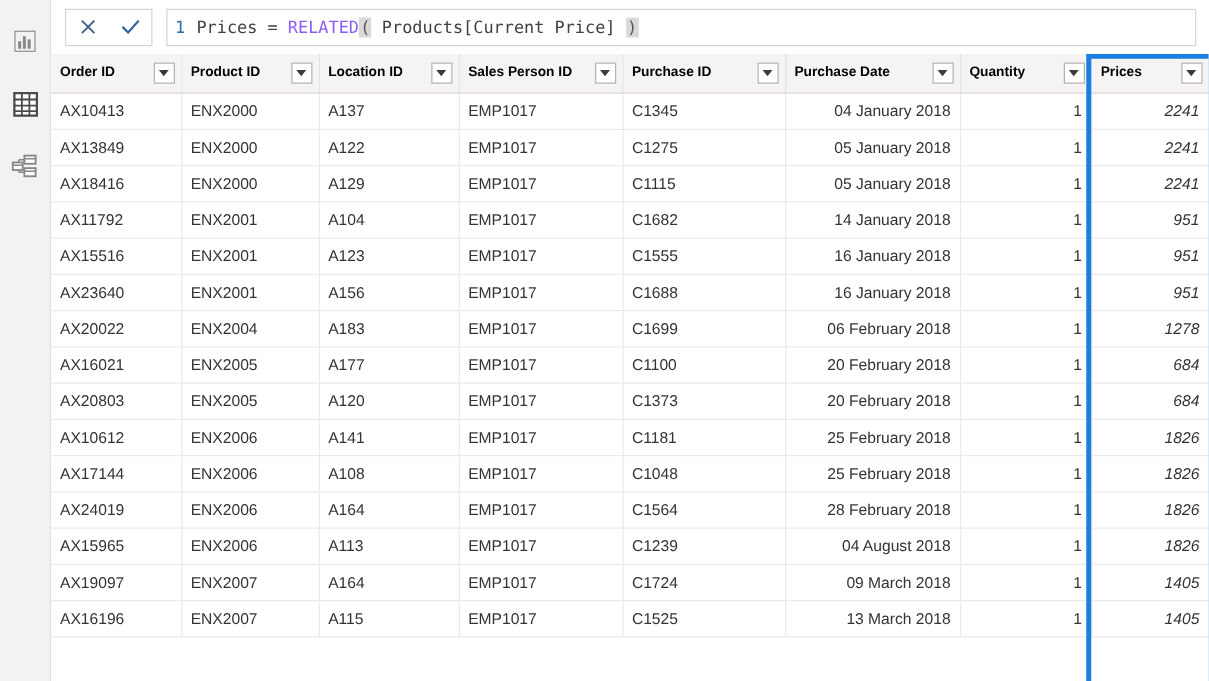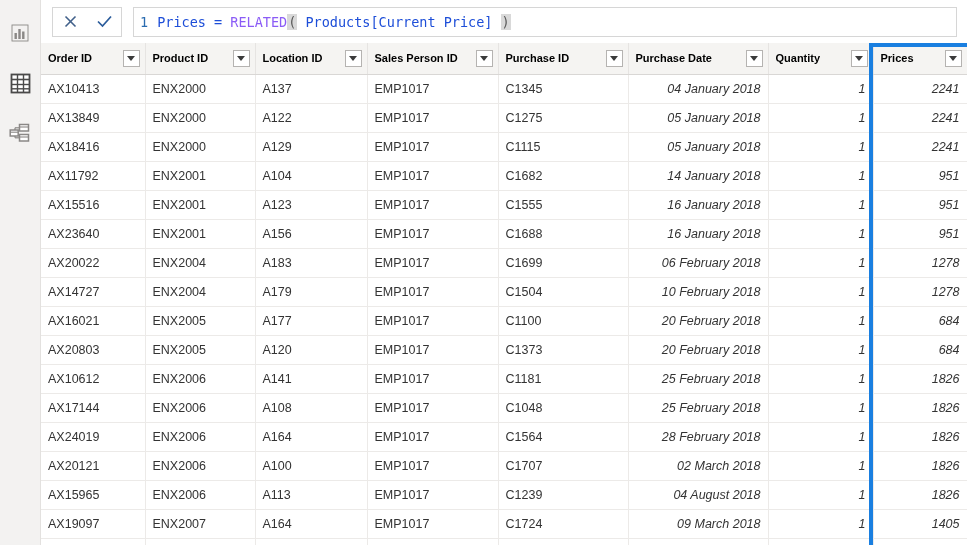--- a/index.html
+++ b/index.html
@@ -94,21 +94,21 @@
     white-space: nowrap;
     overflow: hidden;
     padding-left: 6px;
     cursor: text;
   }
   .line-no {
     color: #2b6cb0;
     margin-right: 9px;
     user-select: none;
   }
-  .tok-plain { color: #1d4ed8; }
+  .tok-plain { color: #404040; }
   .tok-func  { color: #8b5cf6; }
   .tok-paren {
     color: #5a5a5a;
     background: #d9d9d9;
     padding: 0 1px;
   }
   .sp { white-space: pre; }
 
   
   .table-wrap {
@@ -178,21 +178,20 @@
     border-bottom: 1px solid #eceae8;
     color: #333333;
     box-sizing: border-box;
     white-space: nowrap;
     overflow: hidden;
     vertical-align: middle;
     background: #ffffff;
   }
   td.num, td.date {
     text-align: right;
-    font-style: italic;
   }
   td.selected-col {
     background: #ebebeb;
     text-align: right;
     font-style: italic;
     border-right: none;
     color: #262626;
     margin-left: 24px;
   }
 
@@ -433,30 +432,20 @@
               <td>AX20022</td>
               <td>ENX2004</td>
               <td>A183</td>
               <td>EMP1017</td>
               <td>C1699</td>
               <td class="date">06 February 2018</td>
               <td class="num">1</td>
               <td class="selected-col">1278</td>
             </tr>
             <tr>
-              <td>AX14727</td>
-              <td>ENX2004</td>
-              <td>A179</td>
-              <td>EMP1017</td>
-              <td>C1504</td>
-              <td class="date">10 February 2018</td>
-              <td class="num">1</td>
-              <td class="selected-col">1278</td>
-            </tr>
-            <tr>
               <td>AX16021</td>
               <td>ENX2005</td>
               <td>A177</td>
               <td>EMP1017</td>
               <td>C1100</td>
               <td class="date">20 February 2018</td>
               <td class="num">1</td>
               <td class="selected-col">684</td>
             </tr>
             <tr>
@@ -489,30 +478,20 @@
               <td class="num">1</td>
               <td class="selected-col">1826</td>
             </tr>
             <tr>
               <td>AX24019</td>
               <td>ENX2006</td>
               <td>A164</td>
               <td>EMP1017</td>
               <td>C1564</td>
               <td class="date">28 February 2018</td>
-              <td class="num">1</td>
-              <td class="selected-col">1826</td>
-            </tr>
-            <tr>
-              <td>AX20121</td>
-              <td>ENX2006</td>
-              <td>A100</td>
-              <td>EMP1017</td>
-              <td>C1707</td>
-              <td class="date">02 March 2018</td>
               <td class="num">1</td>
               <td class="selected-col">1826</td>
             </tr>
             <tr>
               <td>AX15965</td>
               <td>ENX2006</td>
               <td>A113</td>
               <td>EMP1017</td>
               <td>C1239</td>
               <td class="date">04 August 2018</td>

